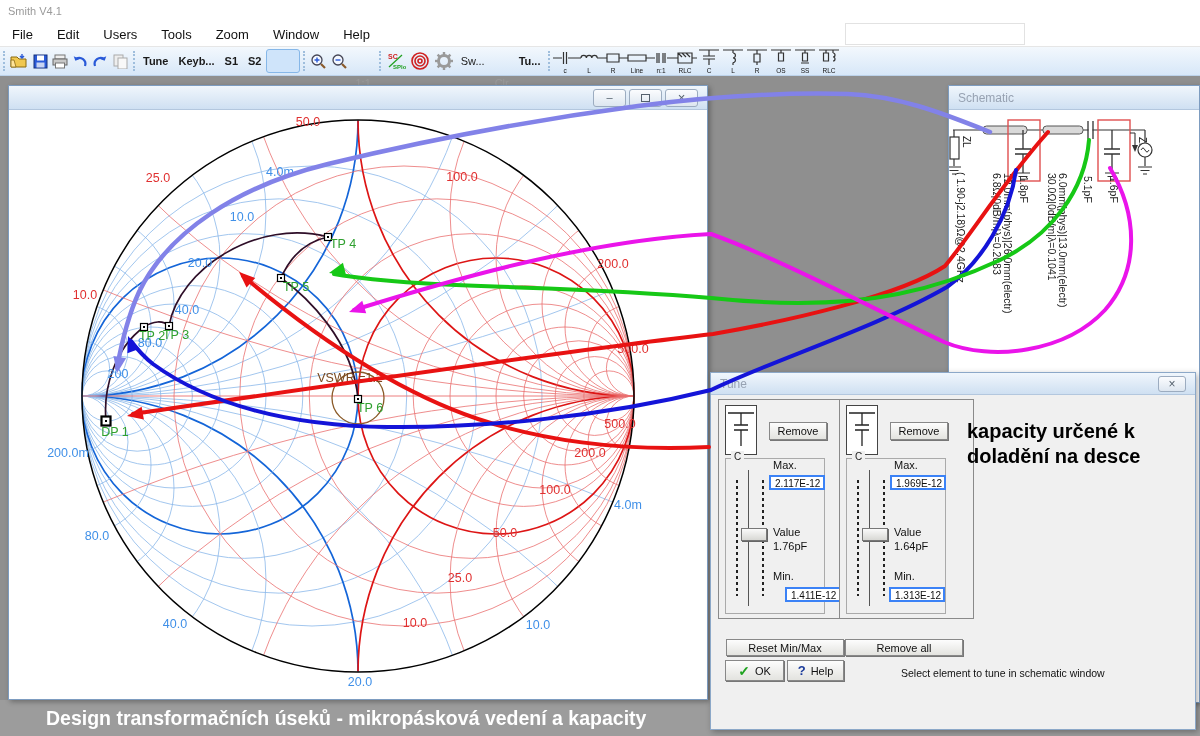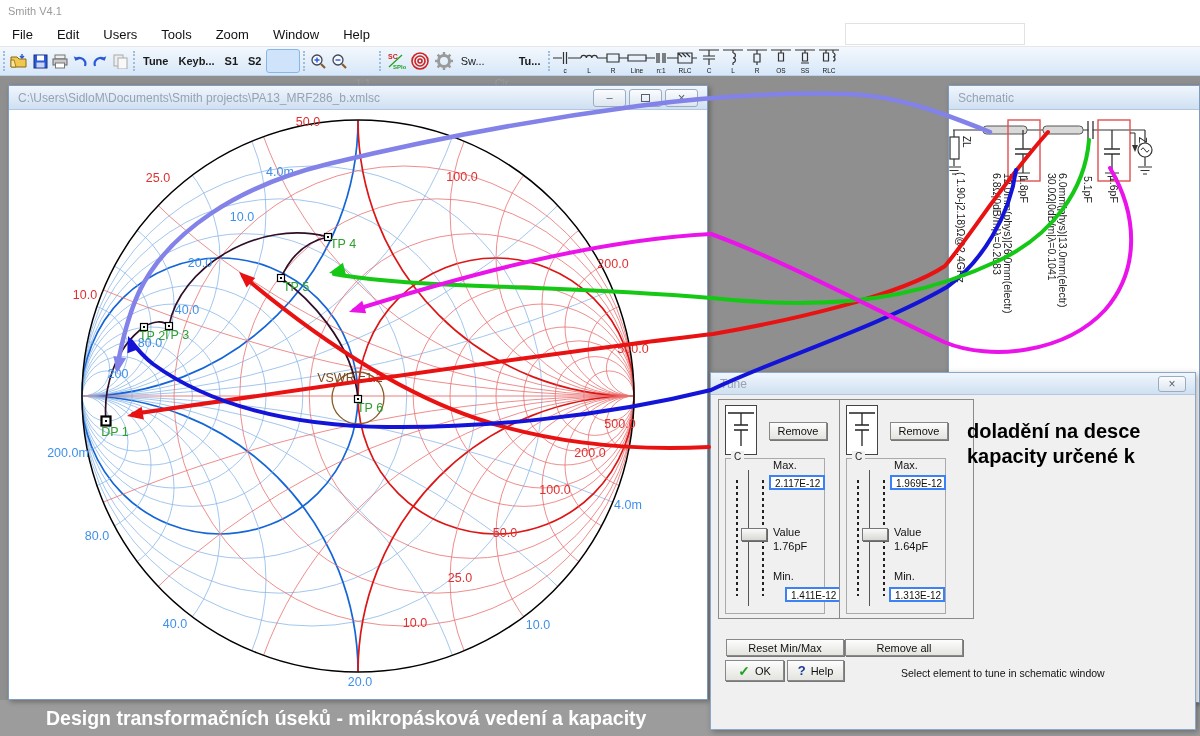--- a/index.html
+++ b/index.html
@@ -264,21 +264,20 @@
         <svg width="24" height="26" viewBox="0 0 24 26">
           <path d="M2 2 H22 M9 2 V5 M6.5 5 H11.5 V13 H6.5 Z M16 2 V5 M16 5 a2 2 0 0 1 0 4 a2 2 0 0 1 0 4" stroke="#333" stroke-width="1.2" fill="none" transform="translate(0 0)"></path>
           <text x="12" y="25" font-size="6.5" text-anchor="middle" fill="#111">RLC</text>
         </svg>
       </div>
     </div>
 </div>
 
 <div class="window" id="smith-window">
   <div class="wtitle">
-    <span>C:\Users\SidloM\Documents\Smith projects\PA13_MRF286_b.xmlsc</span>
     <span class="wbtns">
       <span class="wbtn">–</span>
       <span class="wbtn">
         <span style="display:inline-block;width:9px;height:8px;border:1px solid #55616e;"></span>
       </span>
       <span class="wbtn" style="font-size:13px;">×</span>
     </span>
   </div>
   <div class="wclient">
     <svg id="chart-svg" width="698" height="589">
@@ -488,22 +487,22 @@
     <div class="slider-thumb"></div>
     <div class="tlabel" style="left:54px;top:59px;">Max.</div>
     <div class="vbox" style="left:50px;top:75px;">1.969E-12</div>
     <div class="tlabel" style="left:54px;top:126px;">Value</div>
     <div class="tlabel" style="left:54px;top:140px;text-align:right;">1.64pF</div>
     <div class="tlabel" style="left:54px;top:170px;">Min.</div>
     <div class="vbox" style="left:49px;top:187px;">1.313E-12</div>
   </div>
 
   <div class="tune-note">
+    <div>kapacity určené k</div>
     <div>doladění na desce</div>
-    <div>kapacity určené k</div>
   </div>
 
   <div class="btn3d reset-btn">Reset Min/Max</div>
   <div class="btn3d removeall-btn">Remove all</div>
   <div class="btn3d ok-btn">
     <span class="ok-check">✓</span>
     <span>OK</span>
   </div>
   <div class="btn3d help-btn">
     <span class="help-q">?</span>

